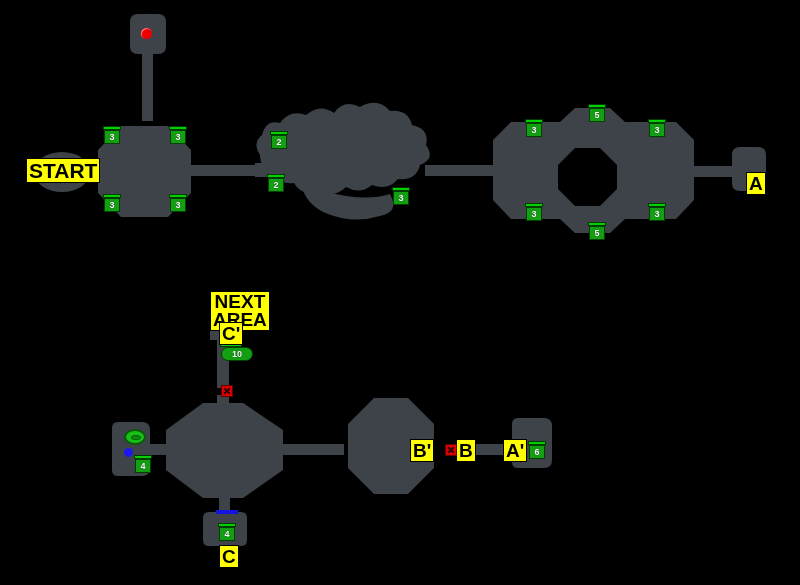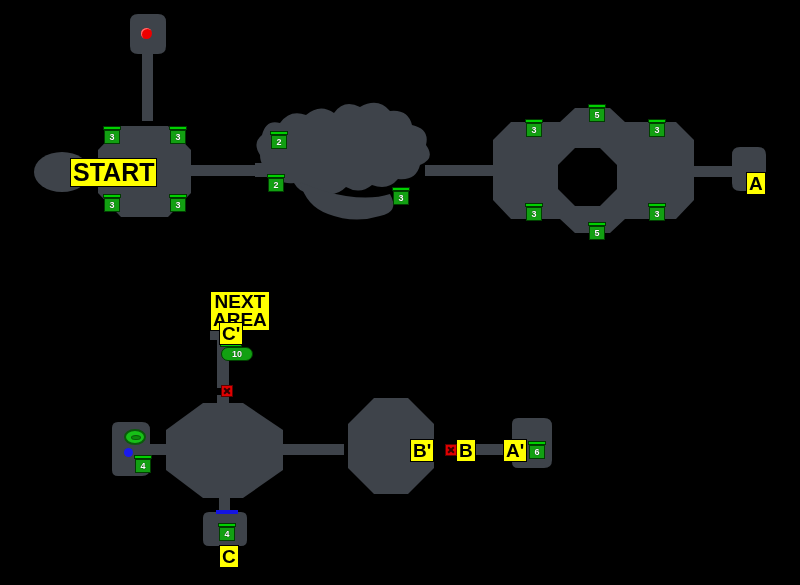--- a/index.html
+++ b/index.html
@@ -34,21 +34,21 @@
   .chest.wide .lid{width:22px;}
   .chest.wide .body{width:32px;border-radius:7px;}
 
   
   .ylabel{
     background:#ffff00;color:#000000;border:1px solid #000;
     font-family:"Liberation Sans", sans-serif;
     font-weight:bold;line-height:1.0;text-align:center;
     padding:1px 2px;box-sizing:border-box;white-space:pre;
   }
-  .ylabel.big{font-size:25px;letter-spacing:0px;margin-left:44px;}
+  .ylabel.big{font-size:21px;letter-spacing:0px;}
   .ylabel.med{font-size:19px;}
   .ylabel.two{font-size:19px;line-height:18px;}
 
   
   .xbar{width:12px;height:12px;background:#e00000;border:1px solid #600000;
         box-sizing:border-box;position:relative;}
   .xbar:before,.xbar:after{
     content:"";position:absolute;left:1px;top:4px;width:8px;height:2px;background:#300;
   }
   .xbar:before{transform:rotate(45deg);}

